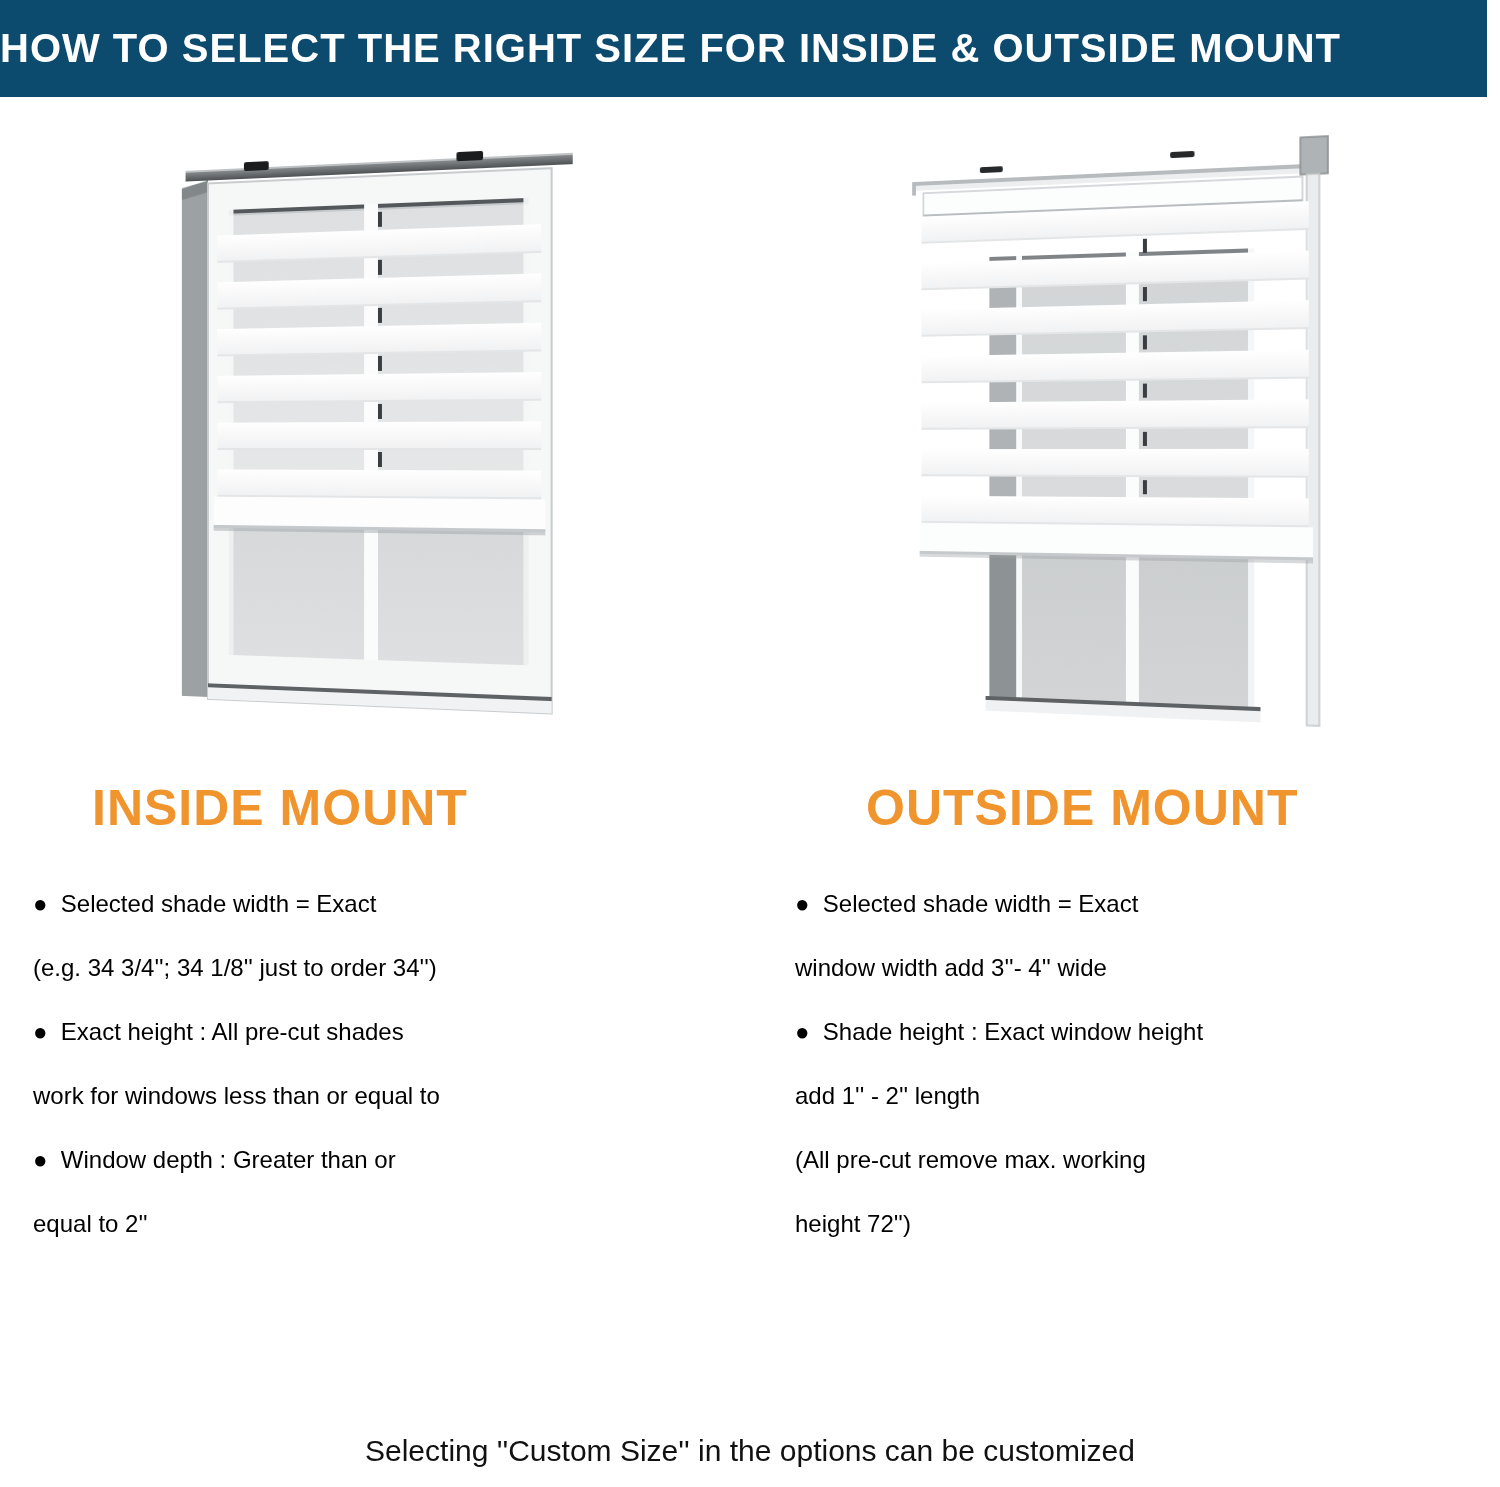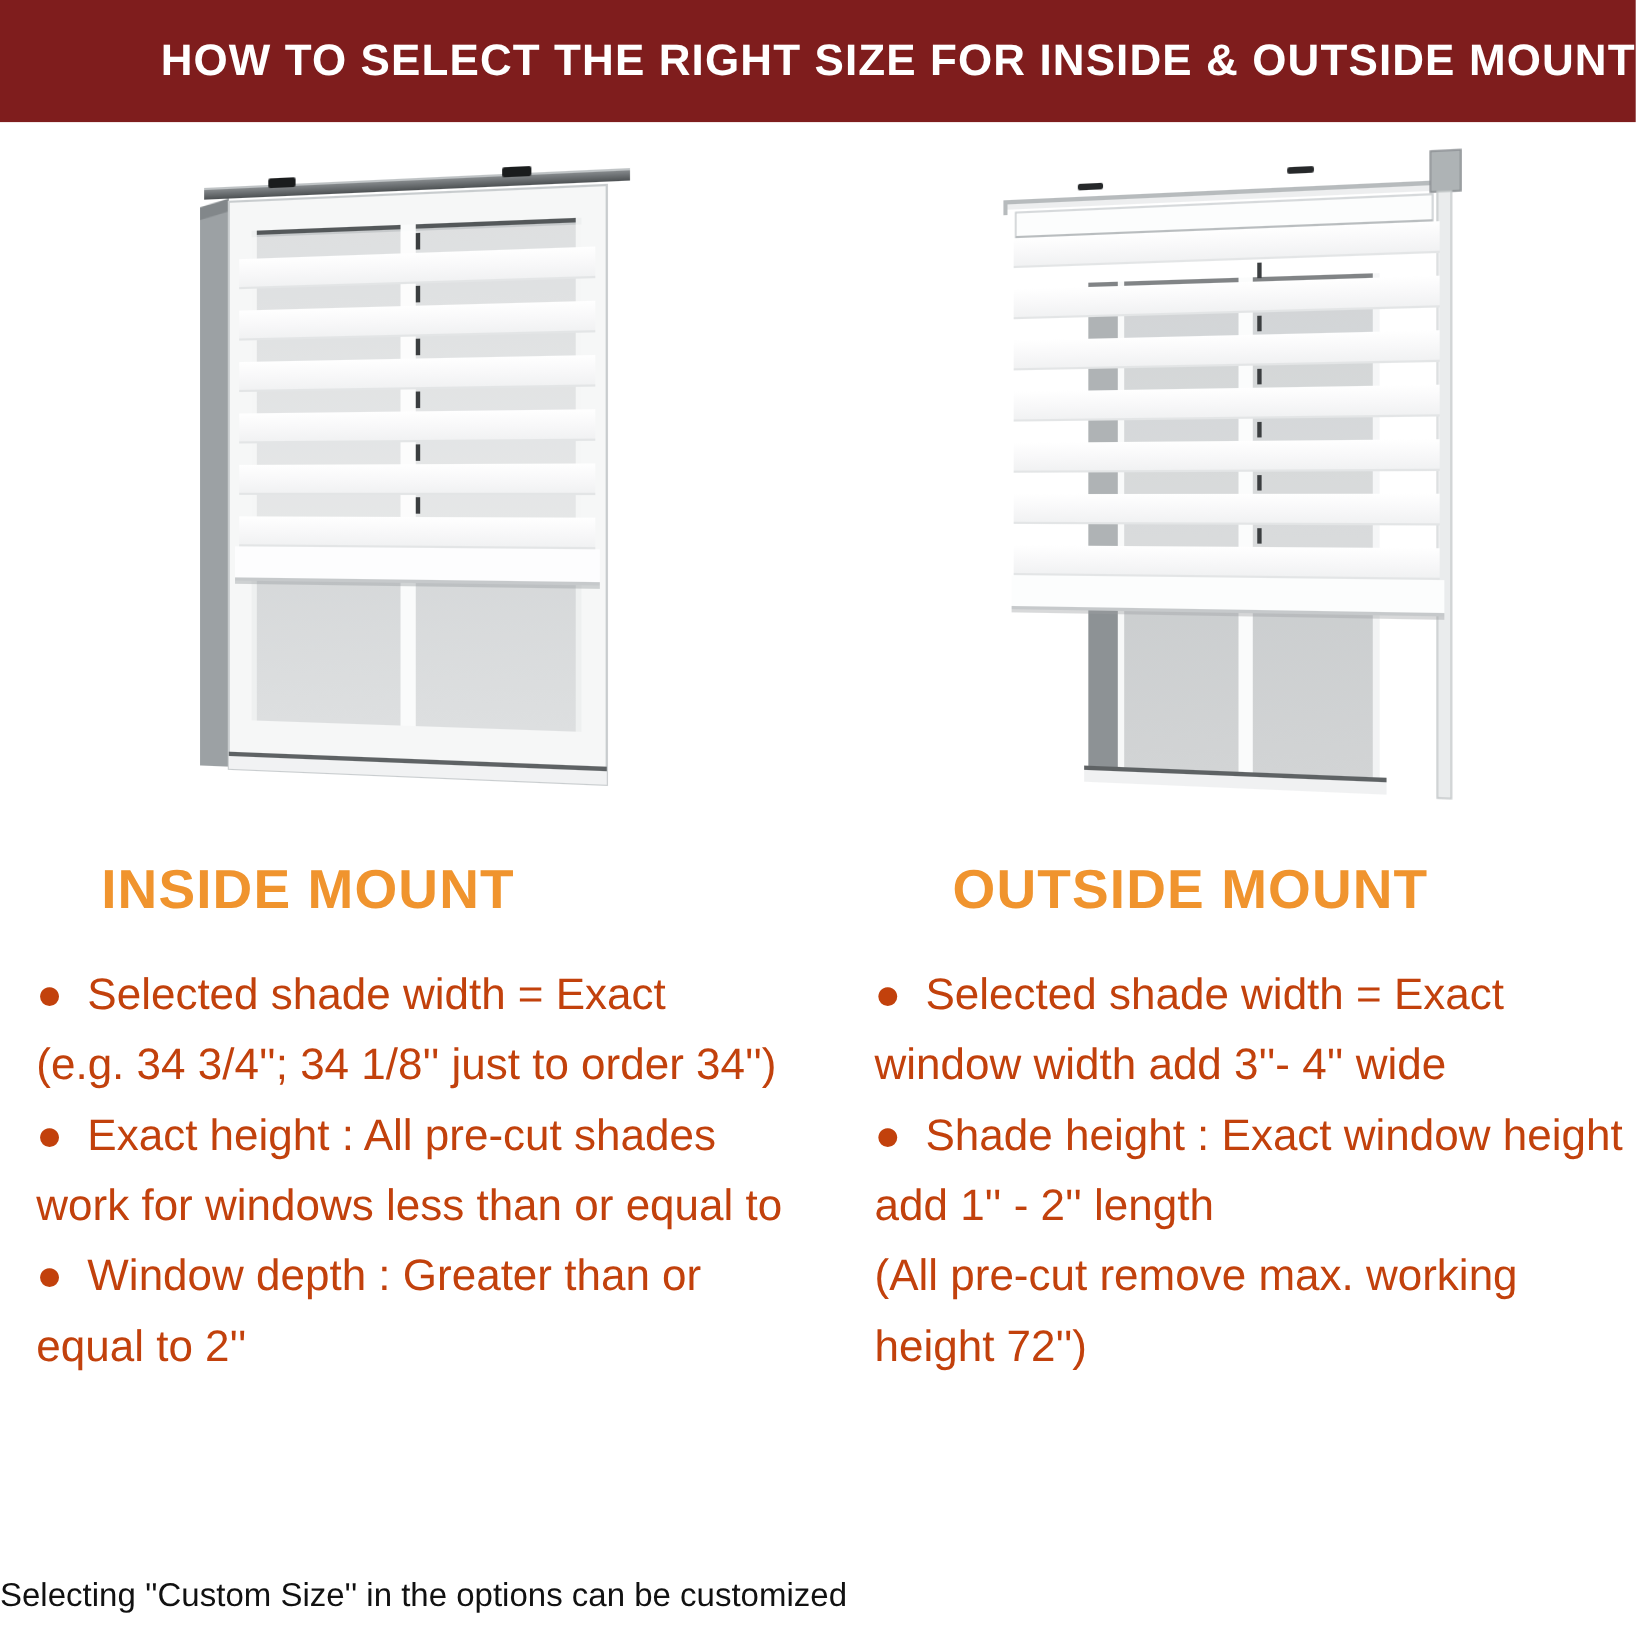--- a/index.html
+++ b/index.html
@@ -1,42 +1,42 @@
 <!DOCTYPE html>
 <html><head>
 <meta charset="utf-8">
 <style>
   html,body{margin:0;padding:0;background:#ffffff;}
   .canvas{
     position:relative;width:1500px;height:1487px;background:#ffffff;
     font-family:"Liberation Sans",sans-serif;overflow:hidden;
   }
   .banner{
-    position:absolute;left:0;top:0;width:1487px;height:111px;background:#7f1d1d;
-    display:flex;align-items:center;justify-content:flex-end;
+    position:absolute;left:0;top:0;width:1487px;height:97px;background:#0c4a6e;
+    display:flex;align-items:center;justify-content:flex-start;
   }
   .banner-title{
     color:#ffffff;font-size:40px;font-weight:bold;letter-spacing:1px;white-space:nowrap;
   }
   .illus{position:absolute;}
   .illus svg{width:100%;height:100%;display:block;transform:perspective(750px) rotateY(-7deg);}
   .illus-inside{left:168px;top:150px;width:415px;height:595px;}
   .illus-outside{left:898px;top:145px;width:425px;height:618px;}
   .mount-heading{
     position:absolute;color:#F0942E;font-size:50px;font-weight:bold;
     letter-spacing:1px;white-space:nowrap;margin-left:48px;
   }
   .heading-inside{left:44px;top:779px;}
   .heading-outside{left:818px;top:779px;}
-  .notes{position:absolute;font-size:40px;line-height:64px;color:#c2410c;}
+  .notes{position:absolute;font-size:24px;line-height:64px;color:#000000;}
   .notes-inside{left:33px;top:872px;width:715px;}
   .notes-outside{left:795px;top:872px;width:700px;}
   .note-line{white-space:pre;}
   .footer-note{
-    position:absolute;left:0;top:1434px;width:1500px;
+    position:absolute;left:0;top:1434px;width:1500px;text-align:center;
     font-size:30px;color:#111111;white-space:pre;
   }
 </style>
 </head>
 <body>
 
 <div class="canvas">
 
   <div class="banner">
     <div class="banner-title">HOW TO SELECT THE RIGHT SIZE FOR INSIDE &amp; OUTSIDE MOUNT</div>

